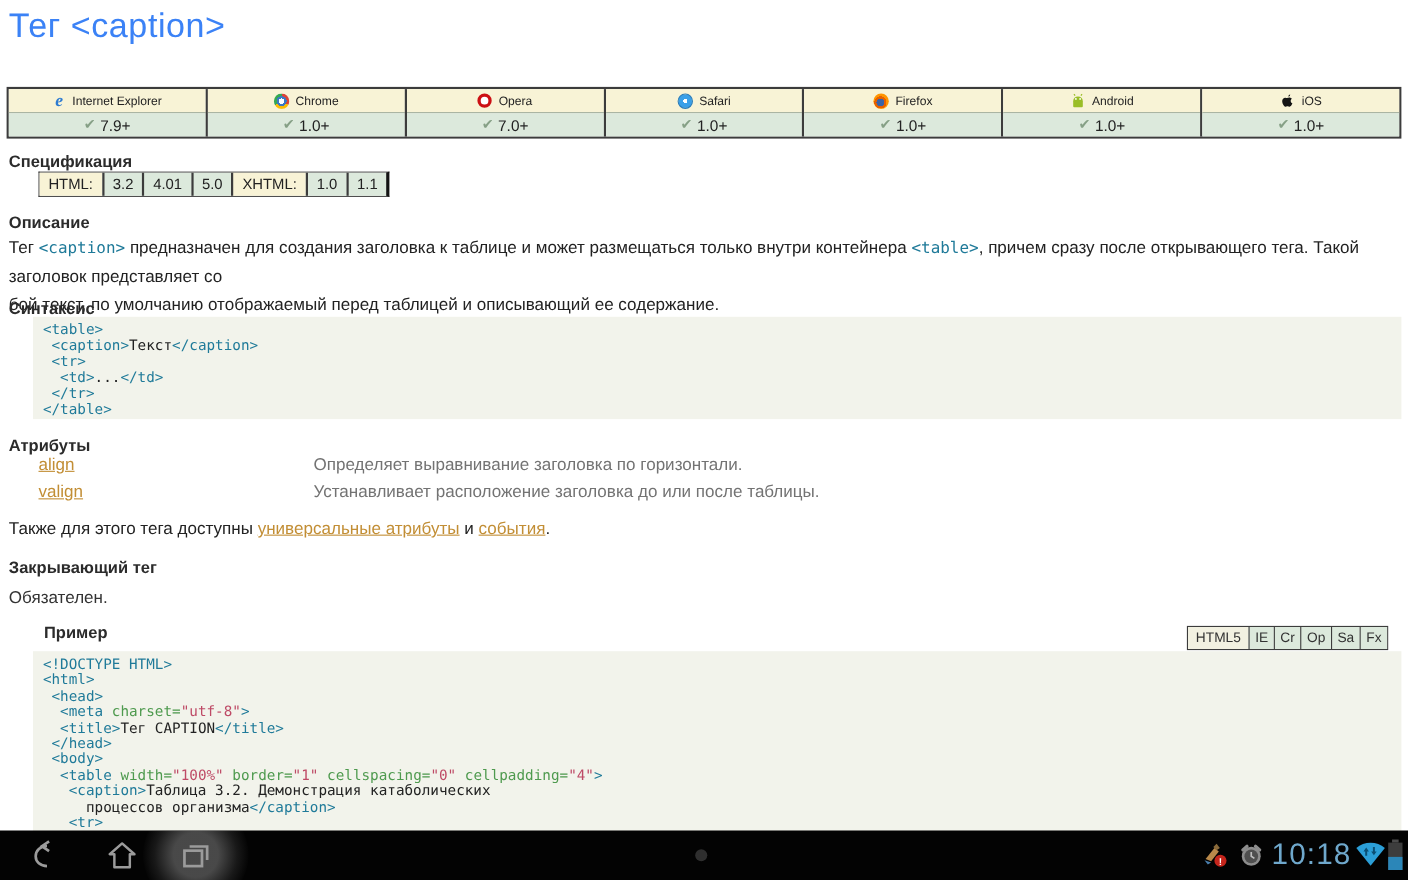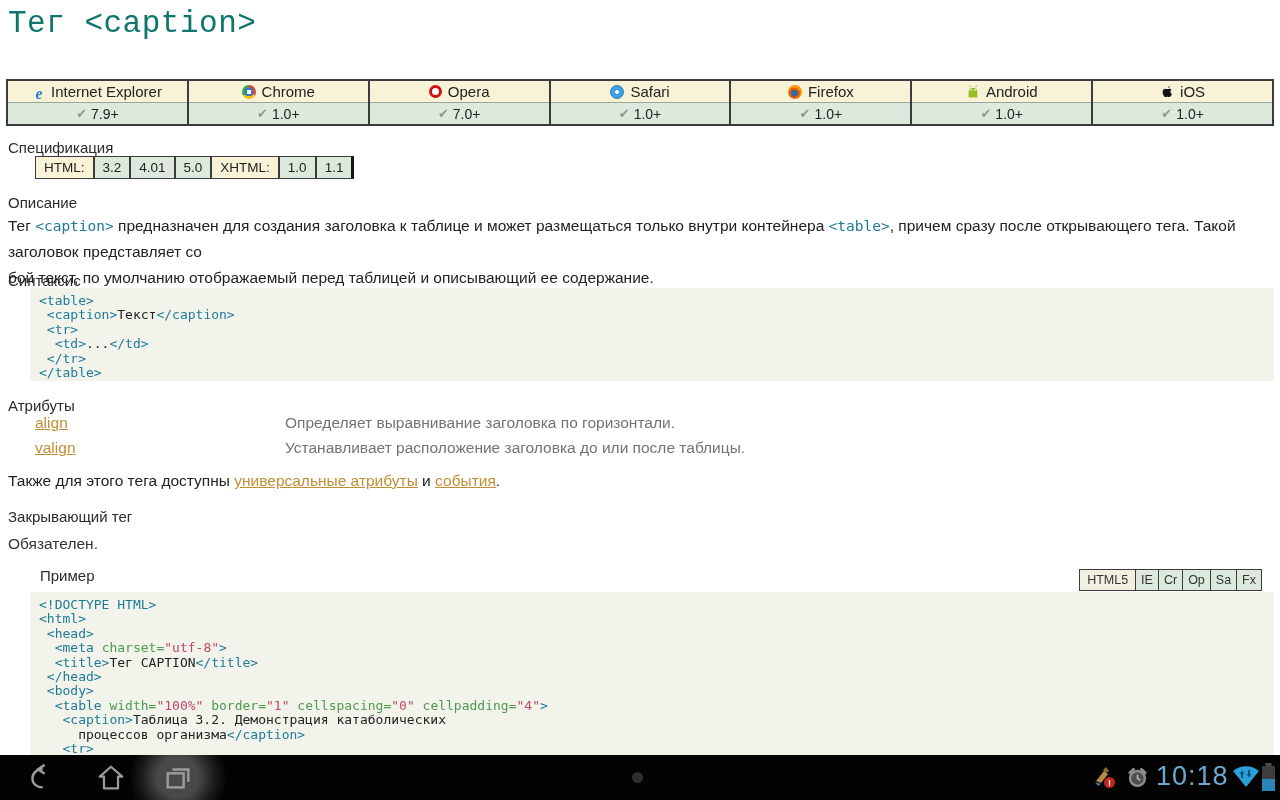--- a/index.html
+++ b/index.html
@@ -5,46 +5,46 @@
   :root{
     --code-tag:#1F7A99; --code-attr:#4E9A4E; --code-val:#BE4A66;
     --link:#C28E35; --th-bg:#F8F3D6; --tv-bg:#DCE9DC; --code-bg:#F2F3EB;
     --time-blue:#6FA8CC; --wifi-blue:#2B9FD8; --batt-blue:#2B86B8;
   }
   *{margin:0;padding:0;box-sizing:border-box}
   html,body{width:1280px;height:800px;background:#fff;overflow:hidden}
   body{font-family:"Liberation Sans",sans-serif;color:#333}
   .screen{position:relative;width:1280px;height:800px;background:#fff;overflow:hidden}
 
-  .page-title{position:absolute;left:8px;top:6px;font-family:Liberation Mono, monospace;
-    font-weight:400;font-size:31px;color:#0f766e;letter-spacing:.5px}
+  .page-title{position:absolute;left:8px;top:6px;font-family:Liberation Sans, sans-serif;
+    font-weight:400;font-size:31px;color:#3b82f6;letter-spacing:.5px}
 
   
   .btable{position:absolute;left:6px;top:79px;width:1268px;display:flex;
     border:2px solid #3c3c3c}
   .bcol{flex:1;border-left:2px solid #3c3c3c}
   .bcol:first-child{border-left:none}
   .bh{height:22px;background:var(--th-bg);display:flex;align-items:center;justify-content:center;
-    font-size:15px;color:#222;border-bottom:1px solid #97a697;white-space:nowrap}
+    font-size:11px;color:#222;border-bottom:1px solid #97a697;white-space:nowrap}
   .bv{height:21px;background:var(--tv-bg);display:flex;align-items:center;justify-content:center;
     font-size:14px;color:#222}
   .bicon{display:inline-block;width:14px;height:14px;margin-right:6px;flex:0 0 auto}
   .ic-ie{width:12px;text-align:center}
   .ic-ie::before{content:"e";font:italic bold 16px/14px "Liberation Serif",serif;color:#2E7BD1}
   .ic-chrome{border-radius:50%;
     background:radial-gradient(circle,#fff 0 2.5px,#3B78C3 2.5px 4.5px,rgba(0,0,0,0) 4.5px),
     conic-gradient(#DB4437 0 33%,#FBBC05 33% 66%,#34A853 66% 100%)}
   .ic-opera{width:13px;height:13px;border-radius:50%;border:3.5px solid #CC1014;background:#fff}
   .ic-safari{border-radius:50%;border:1px solid #2B7CB8;
     background:radial-gradient(circle,#fff 0 2px,#3AA0E8 2px 7px)}
   .ic-firefox{border-radius:50%;
     background:radial-gradient(circle at 45% 58%,#3A63A8 0 3.5px,#E66000 3.5px 5.5px,#FF9500 5.5px)}
   .check{color:#86A086;font-family:"DejaVu Sans",sans-serif;font-size:13px;margin-right:4px}
 
-  .sec-h{position:absolute;left:8px;font-size:15px;font-weight:normal;color:#2b2b2b}
+  .sec-h{position:absolute;left:8px;font-size:15px;font-weight:bold;color:#2b2b2b}
 
   
   .spec-table{position:absolute;left:35px;top:156px;display:flex;height:23px;
     border:1px solid #3c3c3c;border-right:3px solid #141414}
   .spec-cell{display:flex;align-items:center;padding:0 8px;font-size:13.5px;color:#222;
     border-left:2px solid #3c3c3c}
   .spec-cell:first-child{border-left:none}
   .spec-label{background:var(--th-bg)}
   .spec-ver{background:var(--tv-bg)}
 

